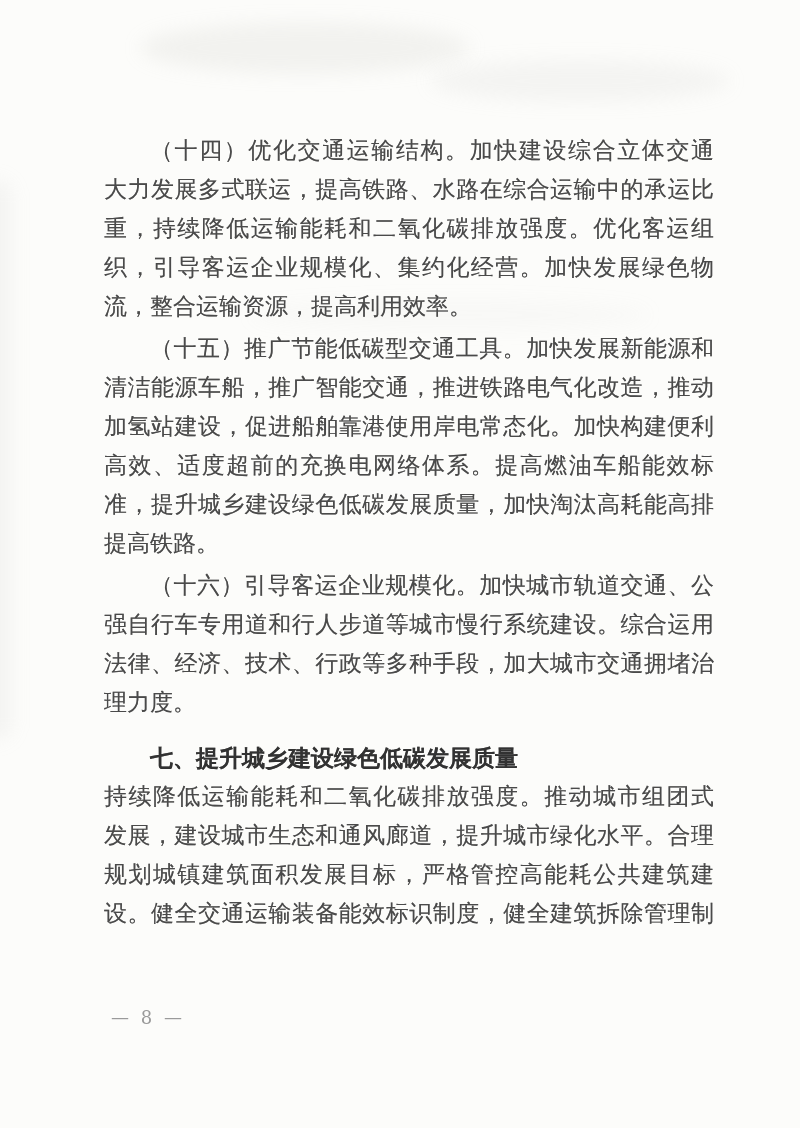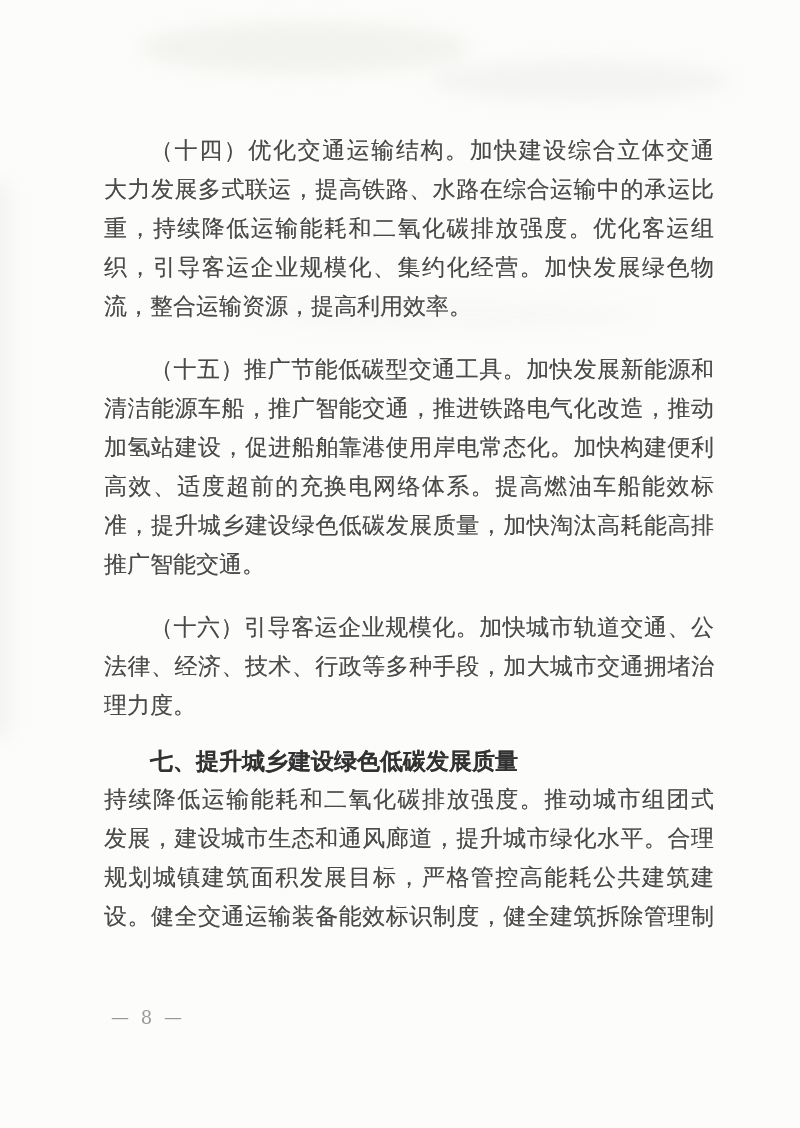--- a/index.html
+++ b/index.html
@@ -47,21 +47,21 @@
     overflow: hidden;
   }
   .line.indent { text-indent: 2em; }
   .line.end    { text-align-last: left; }
   .line.head {
     font-weight: bold;
     color: #323232;
     text-align-last: left;
     text-shadow: 0 0 0.6px rgba(40,40,40,0.7);
   }
-  .line.gap     { margin-top: 24px; }
+  .line.gap     { margin-top: 3px; }
   .line.gap-lg  { margin-top: 16px; }
 
   .footer {
     position: absolute;
     left: 98px;
     top: 1005px;
     width: 100px;
     text-align: center;
     font-size: 18px;
     line-height: 26px;
@@ -85,23 +85,24 @@
     <div class="line">大力发展多式联运，提高铁路、水路在综合运输中的承运比</div>
     <div class="line">重，持续降低运输能耗和二氧化碳排放强度。优化客运组</div>
     <div class="line">织，引导客运企业规模化、集约化经营。加快发展绿色物</div>
     <div class="line end">流，整合运输资源，提高利用效率。</div>
 
     <div class="line indent gap">（十五）推广节能低碳型交通工具。加快发展新能源和</div>
     <div class="line">清洁能源车船，推广智能交通，推进铁路电气化改造，推动</div>
     <div class="line">加氢站建设，促进船舶靠港使用岸电常态化。加快构建便利</div>
     <div class="line">高效、适度超前的充换电网络体系。提高燃油车船能效标</div>
     <div class="line">准，提升城乡建设绿色低碳发展质量，加快淘汰高耗能高排</div>
-    <div class="line end">推广智能交通。</div>
+    <div class="line end">提高铁路。</div>
 
     <div class="line indent gap">（十六）引导客运企业规模化。加快城市轨道交通、公交</div>
+    <div class="line">强自行车专用道和行人步道等城市慢行系统建设。综合运用</div>
     <div class="line">法律、经济、技术、行政等多种手段，加大城市交通拥堵治</div>
     <div class="line end">理力度。</div>
 
     <div class="line indent head gap-lg">七、提升城乡建设绿色低碳发展质量</div>
 
     <div class="line">持续降低运输能耗和二氧化碳排放强度。推动城市组团式</div>
     <div class="line">发展，建设城市生态和通风廊道，提升城市绿化水平。合理</div>
     <div class="line">规划城镇建筑面积发展目标，严格管控高能耗公共建筑建</div>
     <div class="line">设。健全交通运输装备能效标识制度，健全建筑拆除管理制</div>
   </div>

